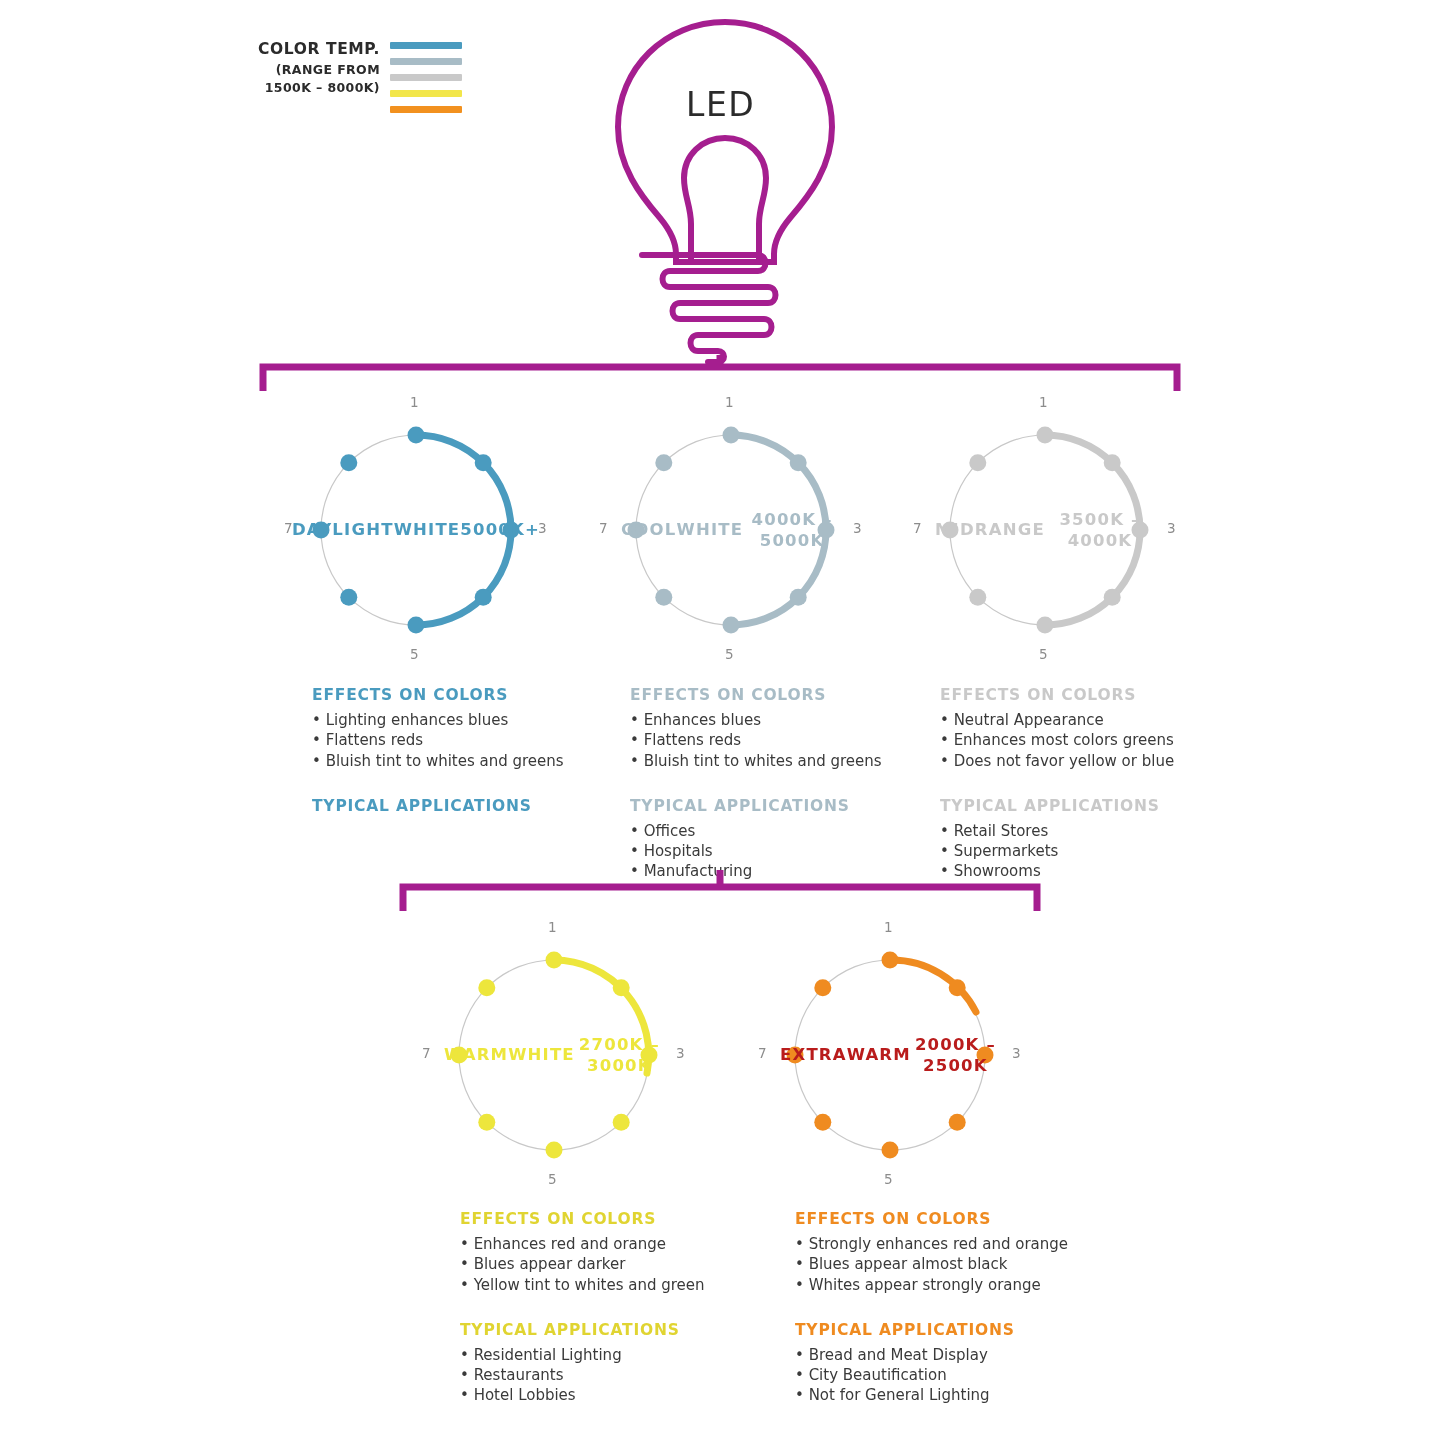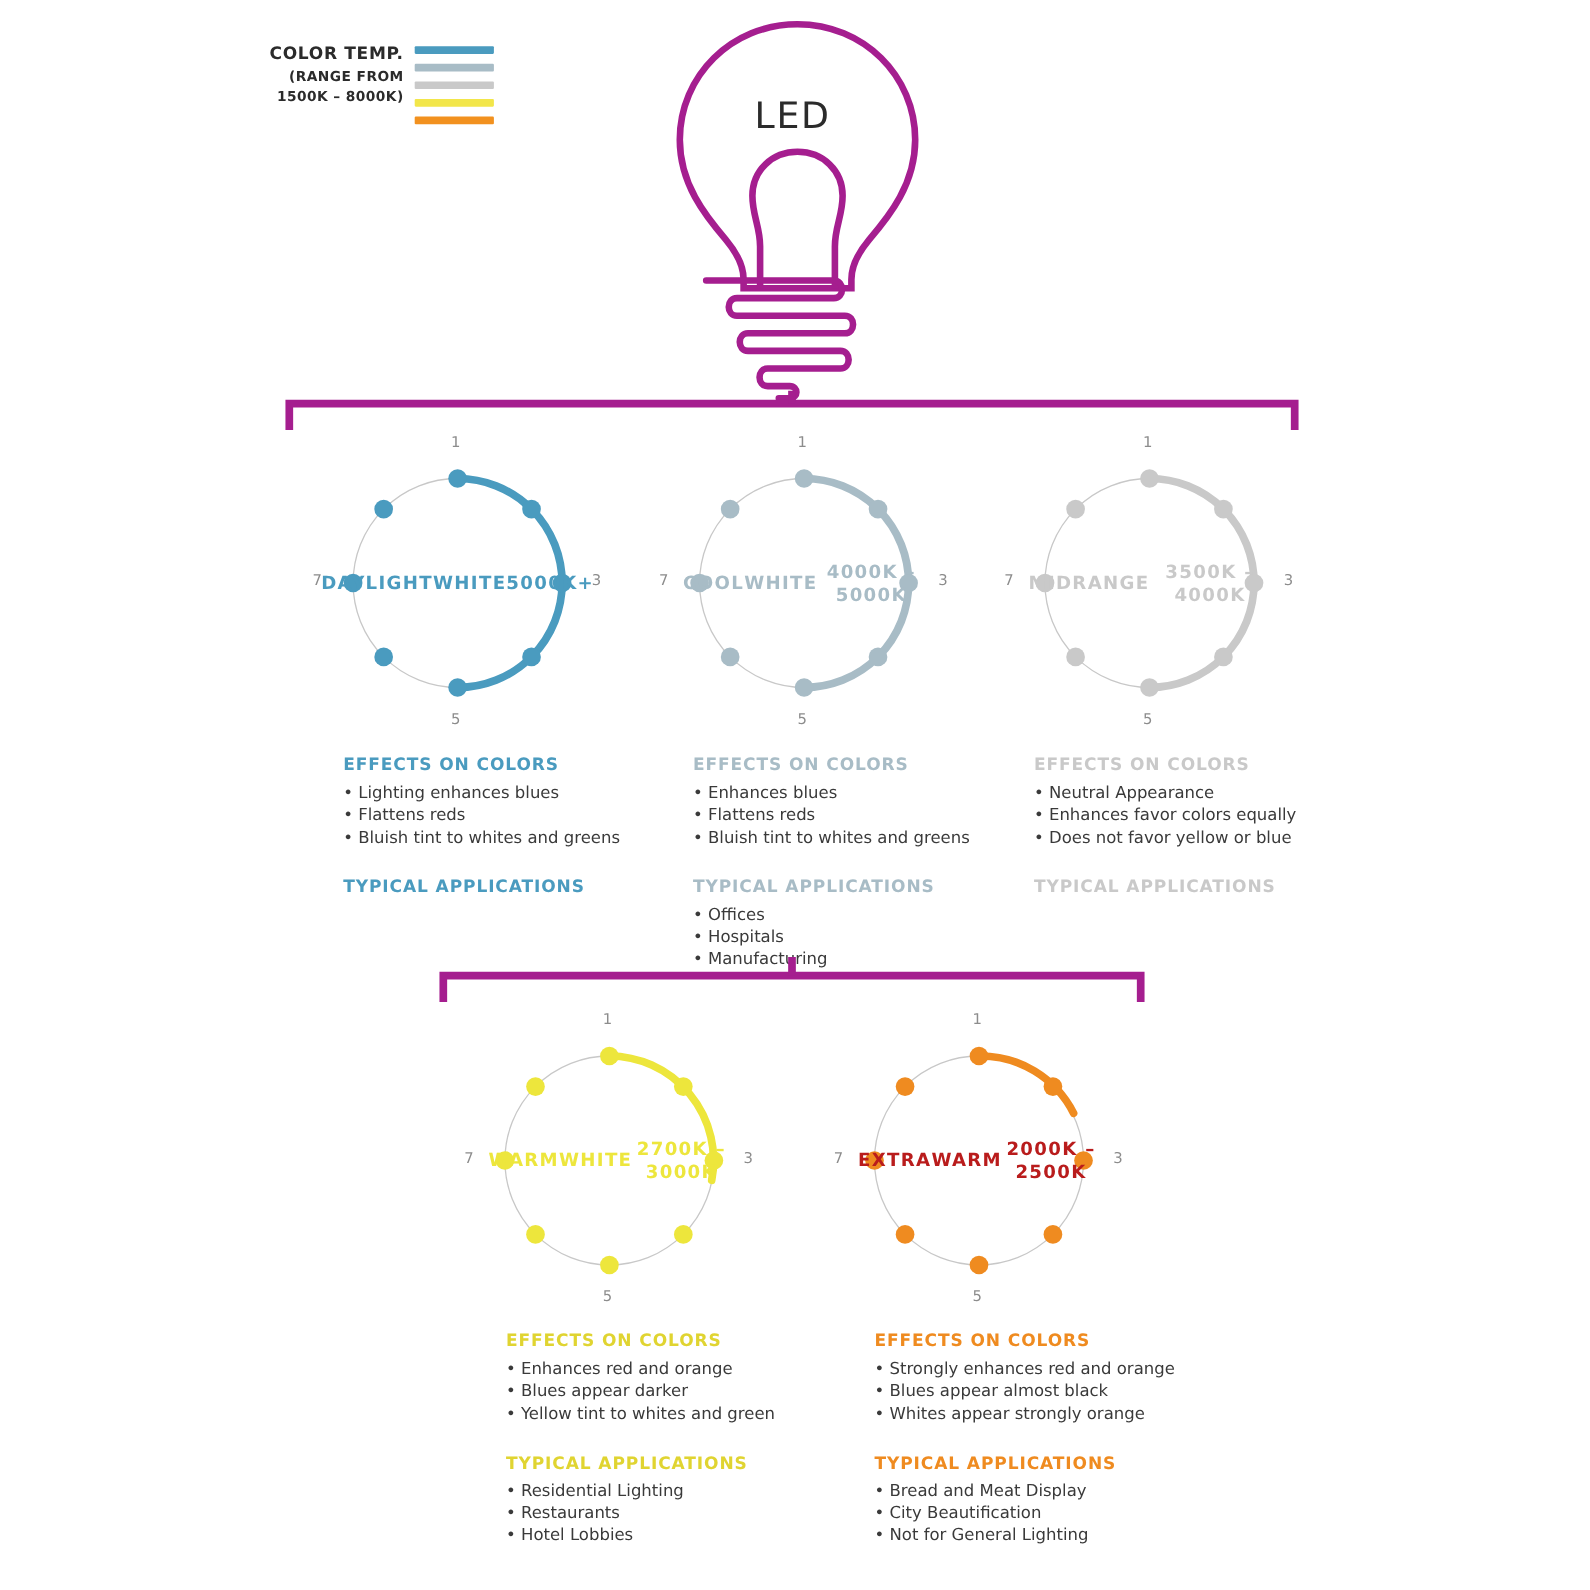--- a/index.html
+++ b/index.html
@@ -12,21 +12,21 @@
     height: 1445px;
     position: relative;
     font-family: "DejaVu Sans", "Liberation Sans", sans-serif;
     color: #3a3a3a;
     overflow: hidden;
   }
 
   
   .legend {
     position: absolute;
-    left: 245px;
+    left: 258px;
     top: 36px;
     display: flex;
     align-items: flex-start;
   }
   .legend-text {
     text-align: right;
     padding-right: 10px;
     padding-top: 4px;
   }
   .legend-title {
@@ -275,24 +275,29 @@
     <li>Offices</li>
     <li>Hospitals</li>
     <li>Manufacturing</li>
   </ul>
 </div>
 
 <div class="info" style="left:940px; top:686px; width:280px;">
   <h3 style="color:#c9c9c9">EFFECTS ON COLORS</h3>
   <ul>
     <li>Neutral Appearance</li>
-    <li>Enhances favor colors equally</li>
+    <li>Enhances most colors greens</li>
     <li>Does not favor yellow or blue</li>
   </ul>
   <h3 style="color:#c9c9c9">TYPICAL APPLICATIONS</h3>
+  <ul class="last">
+    <li>Retail Stores</li>
+    <li>Supermarkets</li>
+    <li>Showrooms</li>
+  </ul>
 </div>
 
 <svg class="connector" style="left:395px; top:870px;" width="650" height="45" viewBox="0 0 650 45">
   <path d="M8 41 L8 17 L642 17 L642 41" stroke="#a51e8f" stroke-width="7" fill="none"></path>
   <path d="M325 17 L325 0" stroke="#a51e8f" stroke-width="7" fill="none"></path>
 </svg>
 
 <div class="dial-group" style="left:444px; top:945px;">
   <div class="dial">
     <svg width="220" height="220" viewBox="0 0 220 220">

